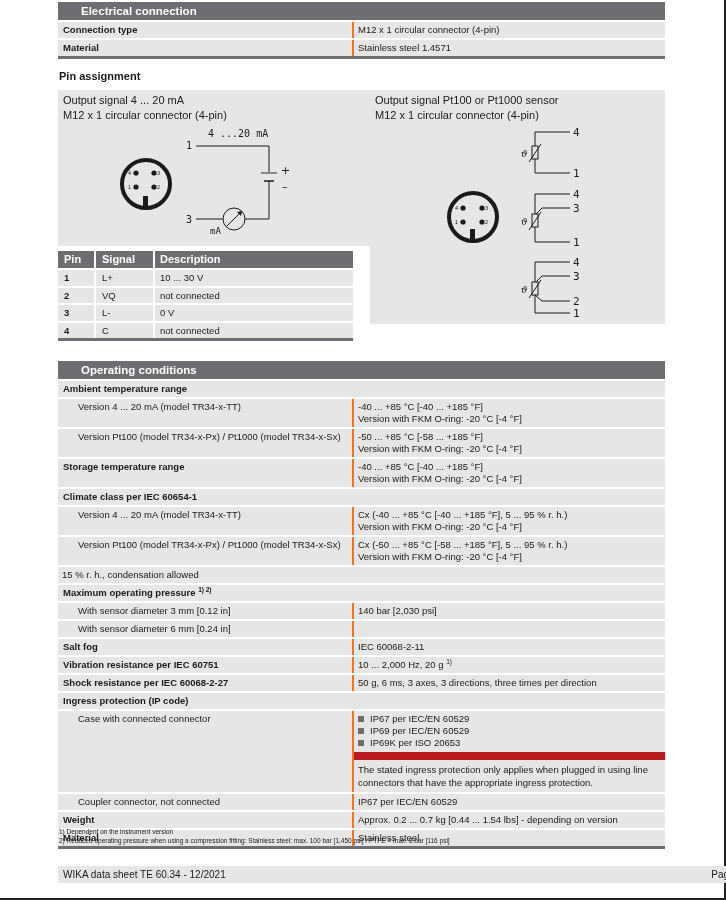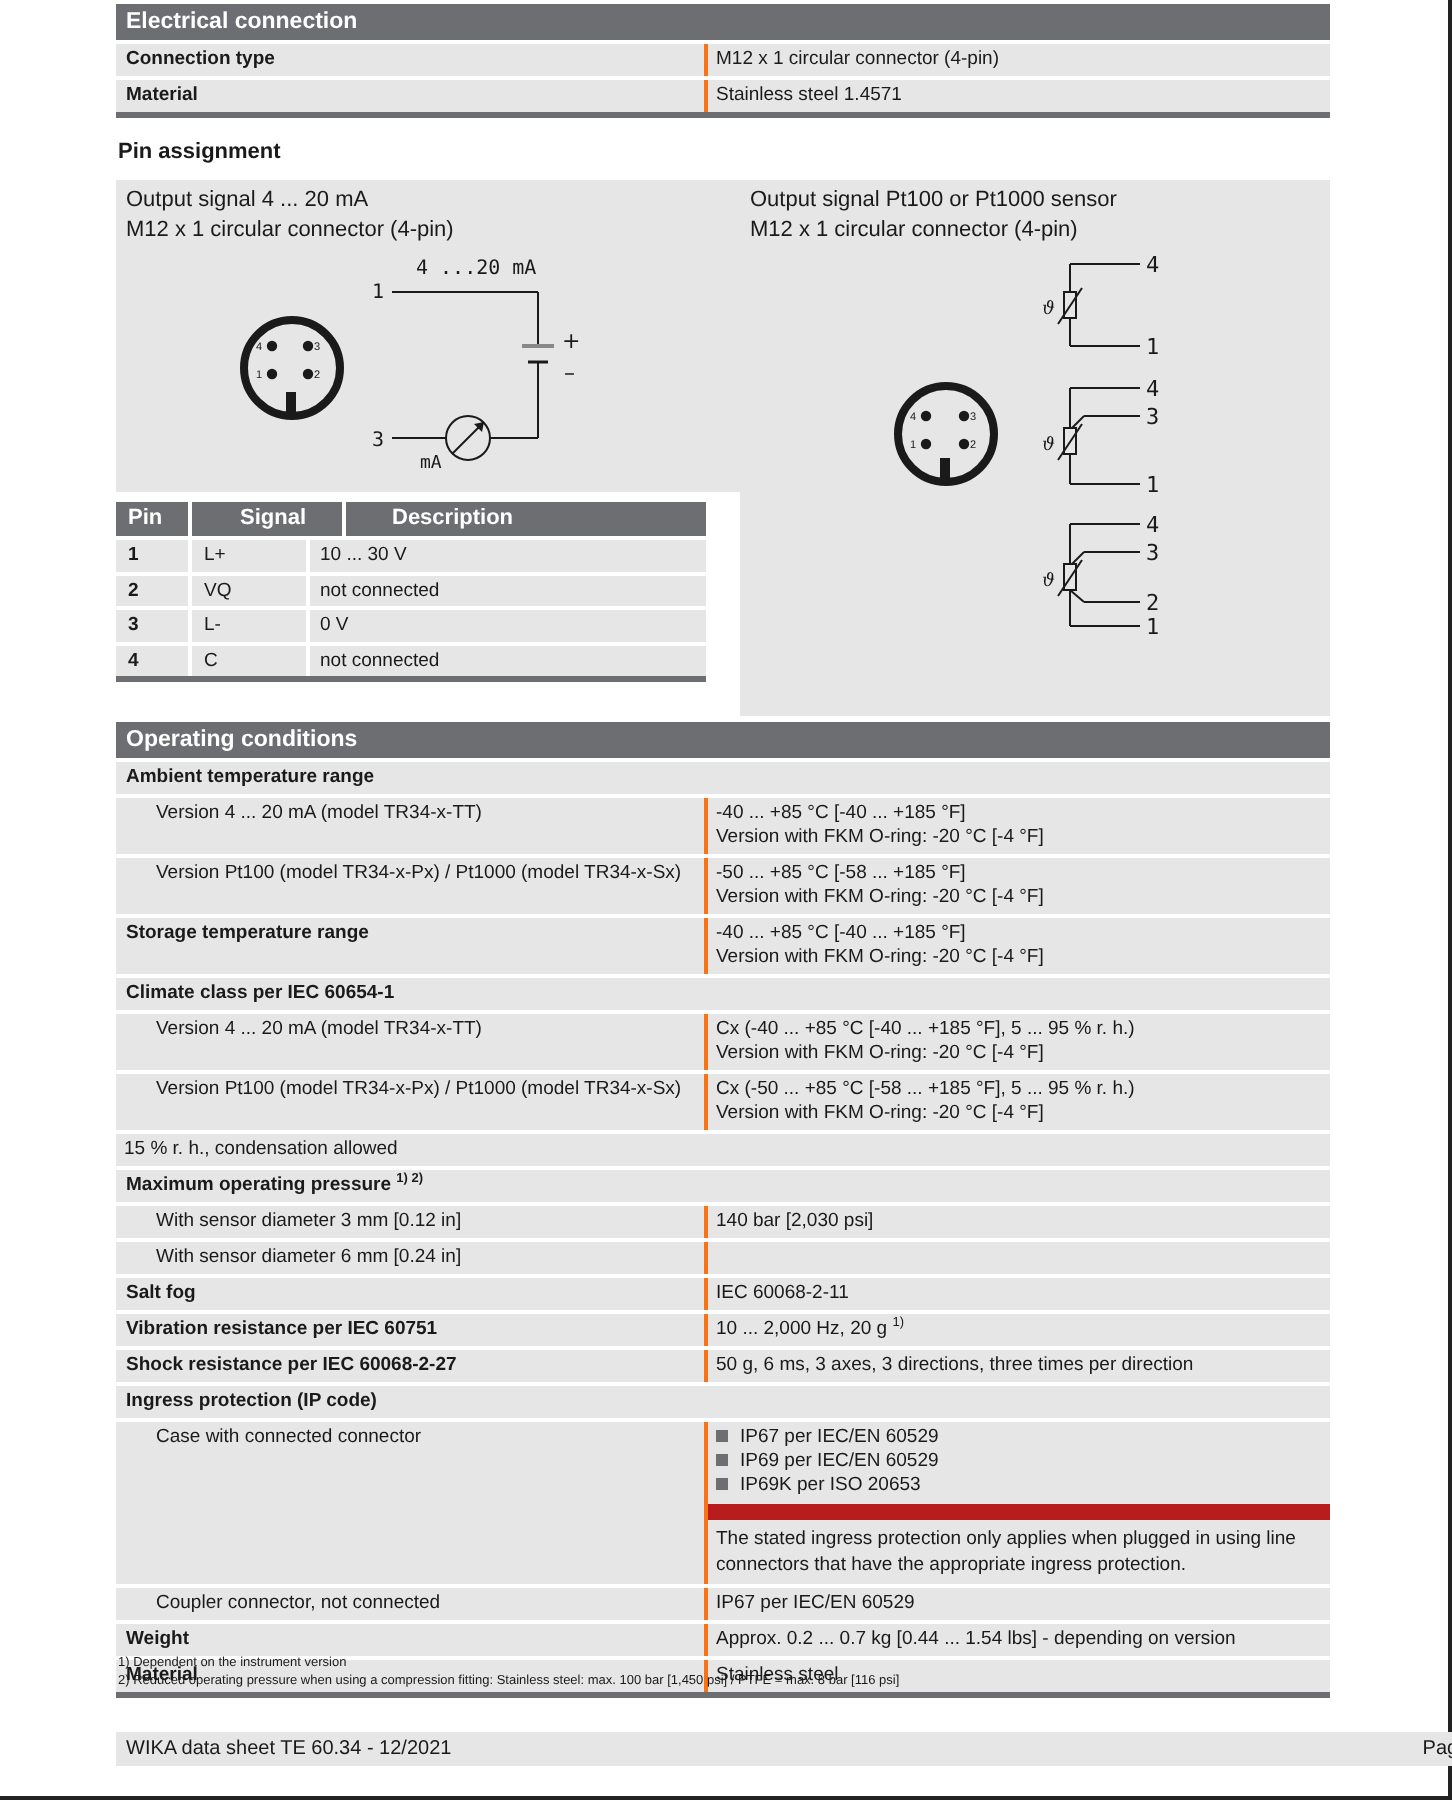--- a/index.html
+++ b/index.html
@@ -1,36 +1,36 @@
 <!DOCTYPE html>
 <html><head>
 <meta charset="utf-8">
 <style>
   * { box-sizing: border-box; margin: 0; padding: 0; }
   html, body { width: 726px; height: 900px; background: #ffffff; overflow: hidden; }
   body { font-family: "Liberation Sans", sans-serif; color: #1a1a1a; position: relative; }
   .page-frame { position: absolute; left: 0; top: 0; width: 726px; height: 900px; border-right: 2px solid #222; border-bottom: 2px solid #222; }
 
   .tbl { position: absolute; left: 58px; width: 607px; }
-  .tbl-header { background: #6d6e71; color: #fff; font-weight: bold; font-size: 11.5px; height: 18px; line-height: 18px; padding-left: 5px; }
+  .tbl-header { background: #6d6e71; color: #fff; font-weight: bold; font-size: 11.5px; height: 18px; line-height: 18px; padding-left: 23px; }
   .row { display: flex; border-top: 2px solid #fff; background: #e6e6e6; font-size: 9.5px; line-height: 12px; }
   .row .c1 { width: 296px; padding: 2px 5px; border-right: 2px solid #f97316; }
   .row .c2 { flex: 1; padding: 2px 4px; }
   .row.full .c1 { width: 100%; border-right: none; }
   .b { font-weight: bold; }
   .ind { padding-left: 20px !important; }
   .tbl-bottom { height: 3px; background: #6d6e71; }
 
   .section-title { position: absolute; left: 59px; top: 70px; font-size: 11px; font-weight: bold; color: #1a1a1a; }
 
   .panel { position: absolute; background: #e6e6e6; }
   .panel .ptitle { font-size: 11px; line-height: 15px; padding: 3px 0 0 5px; color: #1a1a1a; }
 
   .pin-tbl { position: absolute; left: 58px; top: 251px; width: 295px; font-size: 9.5px; }
-  .pin-tbl .ph { display: flex; background: #6d6e71; color: #fff; font-weight: bold; font-size: 11px; height: 17px; line-height: 17px; gap: 18px; }
+  .pin-tbl .ph { display: flex; background: #6d6e71; color: #fff; font-weight: bold; font-size: 11px; height: 17px; line-height: 17px; }
   .pin-tbl .pr { display: flex; background: #e6e6e6; border-top: 2px solid #fff; height: 17.5px; line-height: 15px; }
   .pin-tbl .k1 { width: 38px; padding-left: 6px; border-right: 2px solid #fff; }
   .pin-tbl .k2 { width: 59px; padding-left: 6px; border-right: 2px solid #fff; }
   .pin-tbl .k3 { flex: 1; padding-left: 5px; }
   .pin-tbl .pb { height: 3px; background: #6d6e71; }
 
   .bullet { display: inline-block; width: 6px; height: 6px; background: #6d6e71; margin-right: 6px; vertical-align: 0px; }
   sup { font-size: 6.5px; vertical-align: 4px; line-height: 0; }
 
   .footnotes { position: absolute; left: 59px; top: 827px; font-size: 6.5px; line-height: 9px; color: #1a1a1a; }
@@ -115,21 +115,21 @@
     <div class="k3">0 V</div>
   </div>
   <div class="pr">
     <div class="k1 b">4</div>
     <div class="k2">C</div>
     <div class="k3">not connected</div>
   </div>
   <div class="pb"></div>
 </div>
 
-<div class="panel" style="left:370px; top:90px; width:295px; height:268px;">
+<div class="panel" style="left:370px; top:90px; width:295px; height:234px;">
   <div class="ptitle">Output signal Pt100 or Pt1000 sensor</div>
   <div class="ptitle" style="padding-top:0;">M12 x 1 circular connector (4-pin)</div>
   <svg style="position:absolute; left:0; top:0;" width="295" height="234">
     <g>
       <circle cx="103" cy="127" r="24" fill="none" stroke="#1a1a1a" stroke-width="4"></circle>
       <rect x="100" y="139" width="5" height="13" fill="#1a1a1a"></rect>
       <circle cx="93" cy="118" r="2.6" fill="#1a1a1a"></circle>
       <circle cx="112" cy="118" r="2.6" fill="#1a1a1a"></circle>
       <circle cx="93" cy="132" r="2.6" fill="#1a1a1a"></circle>
       <circle cx="112" cy="132" r="2.6" fill="#1a1a1a"></circle>

